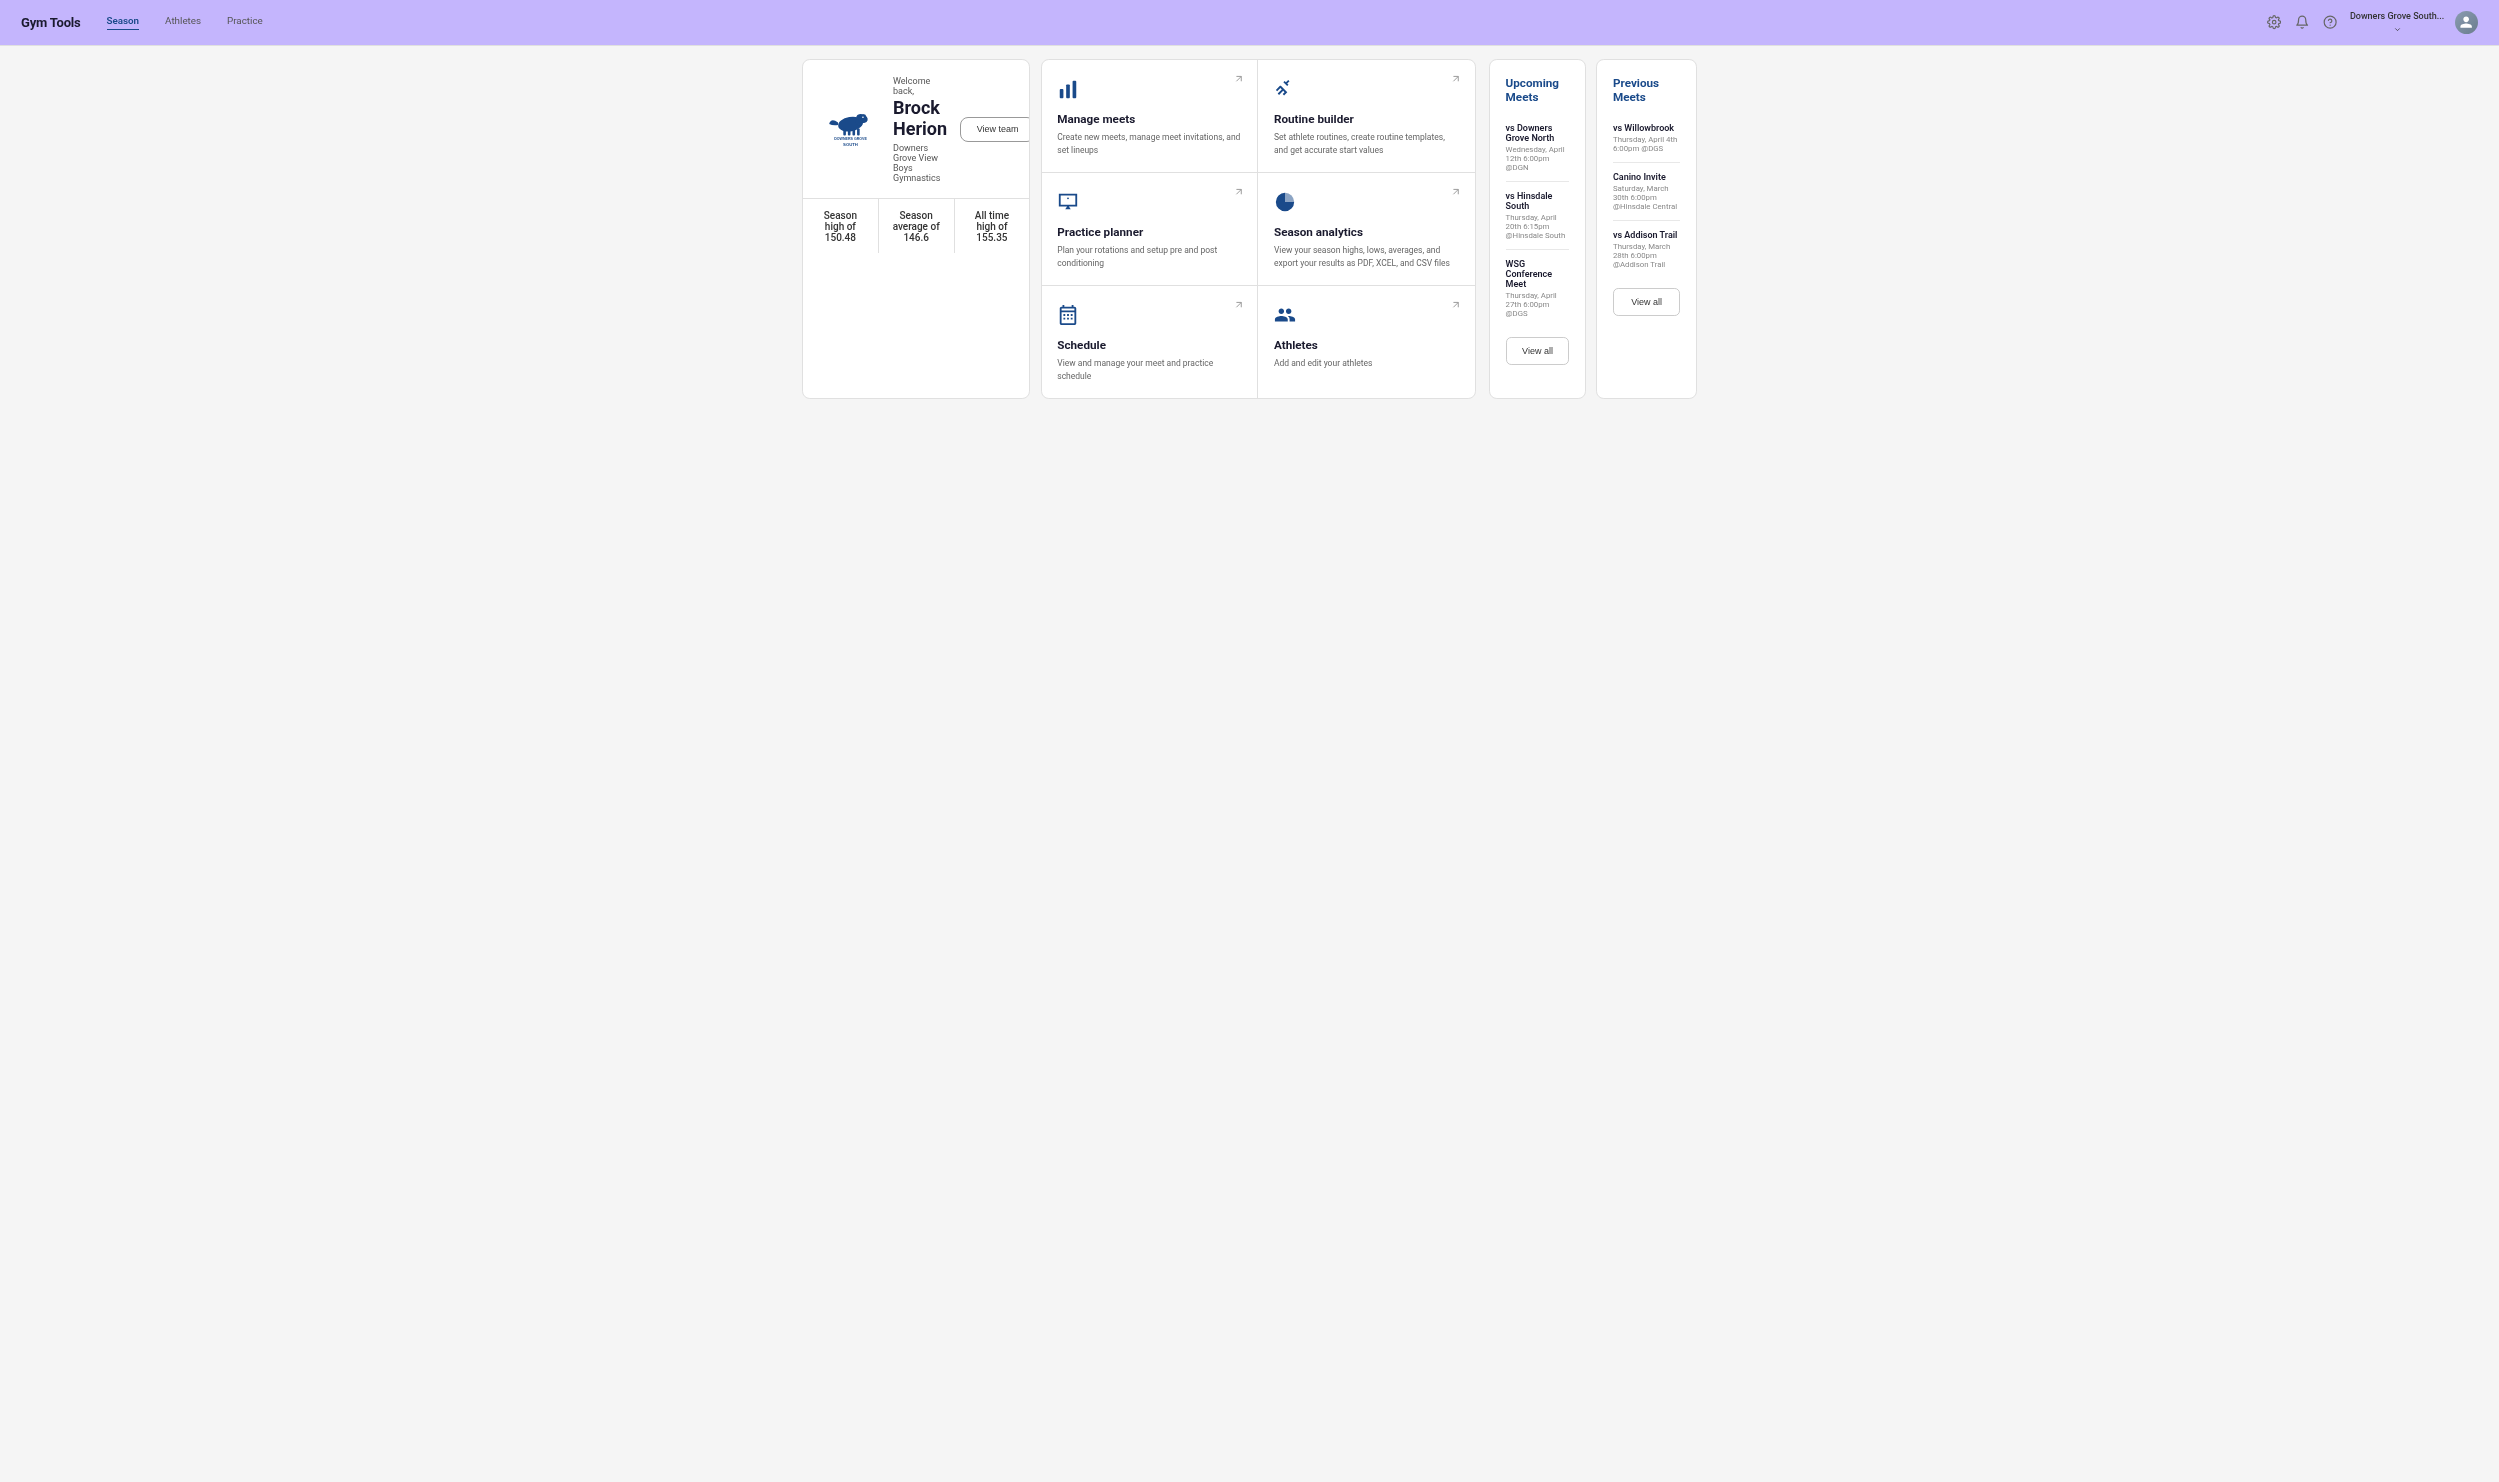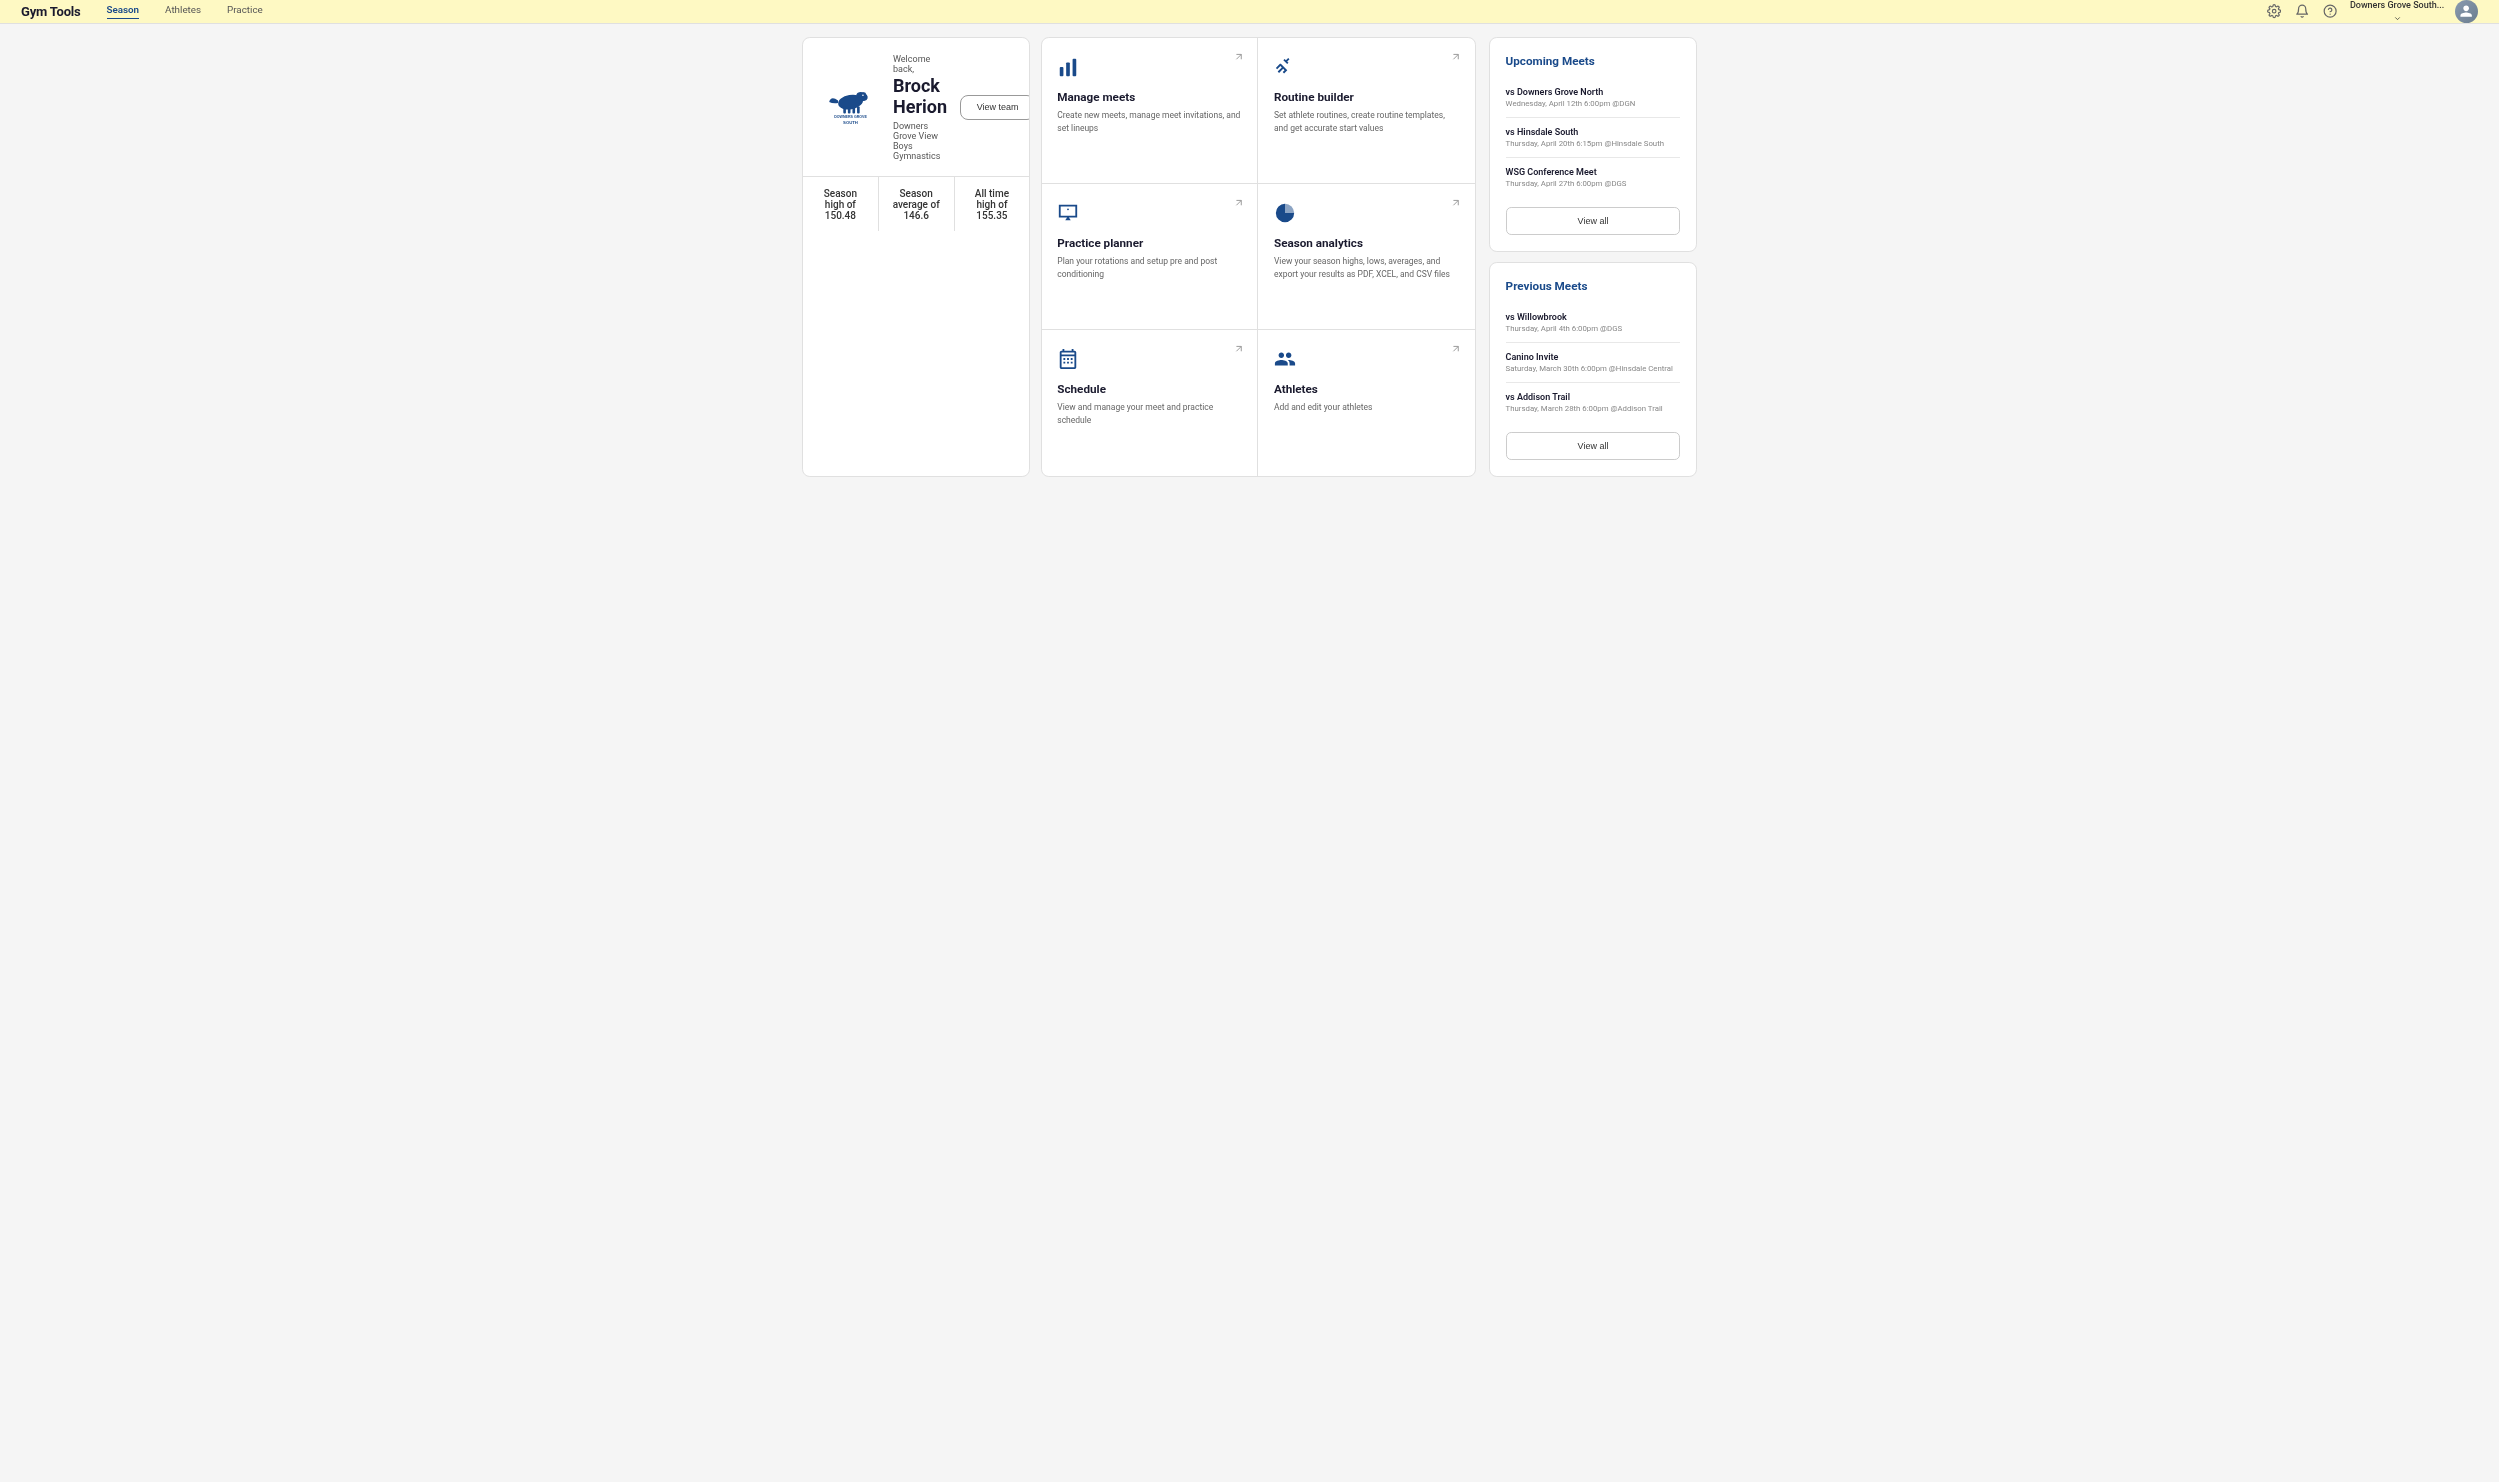--- a/index.html
+++ b/index.html
@@ -5,26 +5,26 @@
     * { box-sizing: border-box; margin: 0; padding: 0; }
     body {
       font-family: -apple-system, BlinkMacSystemFont, 'Segoe UI', Roboto, sans-serif;
       background: #f5f5f5;
       color: #333;
       font-size: 9px;
     }
 
     
     .header {
-      background: #fef9c3;
+      background: #c4b5fd;
       border-bottom: 0.7px solid #e0e0e0;
       display: flex;
       align-items: center;
       padding: 4px 21px;
-      height: 24px;
+      height: 46px;
     }
     .header-logo {
       font-size: 13px;
       font-weight: 700;
       color: #1a1a2e;
       margin-right: 26px;
       letter-spacing: -0.2px;
     }
     .header-nav {
       display: flex;
@@ -91,21 +91,21 @@
       margin: 0 auto;
     }
     .left-panel {
       flex: 1;
       display: flex;
       gap: 10.4px;
     }
     .right-panel {
       width: 208px;
       display: flex;
-      flex-direction: column;
+      flex-direction: row;
       gap: 10.4px;
     }
 
     
     .welcome-card {
       background: #fff;
       border-radius: 7.8px;
       border: 0.7px solid #e0e0e0;
       overflow: hidden;
     }

